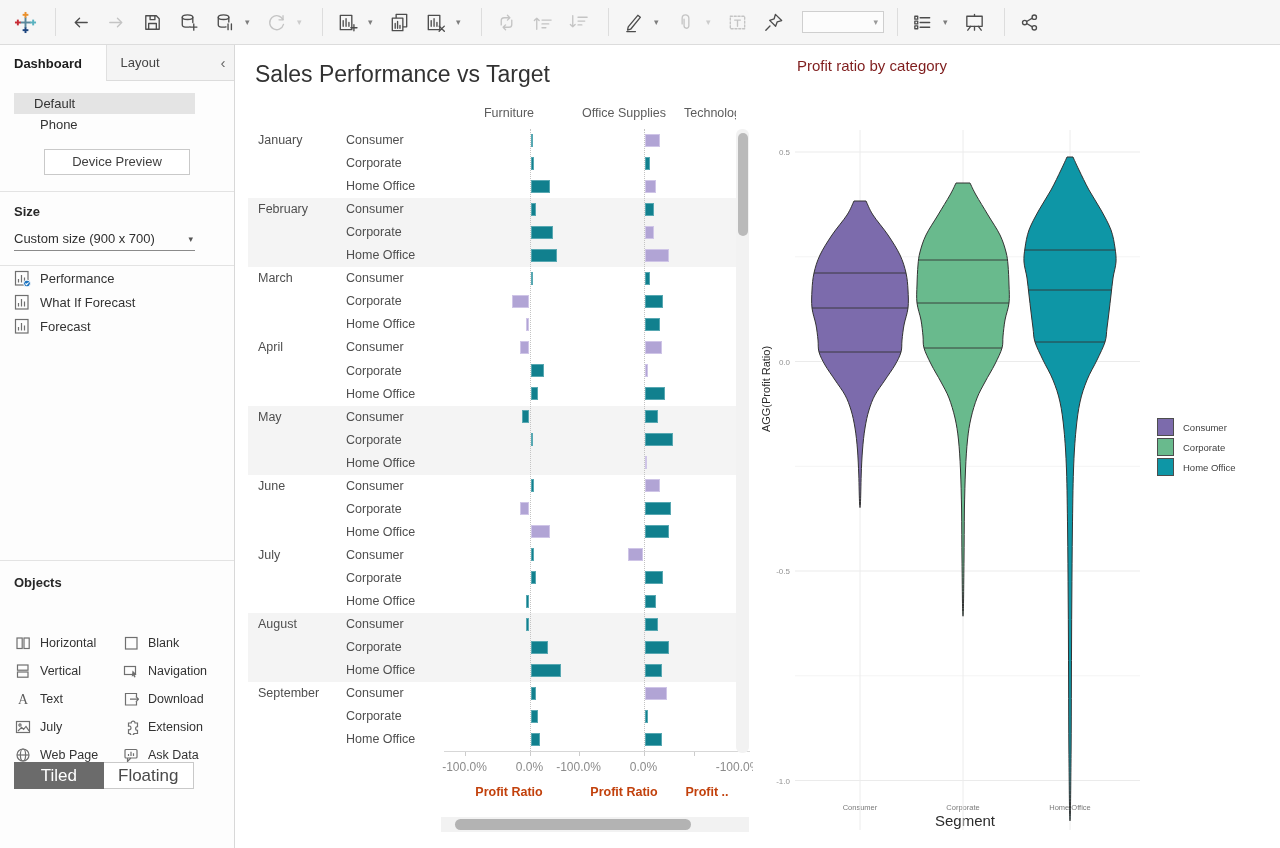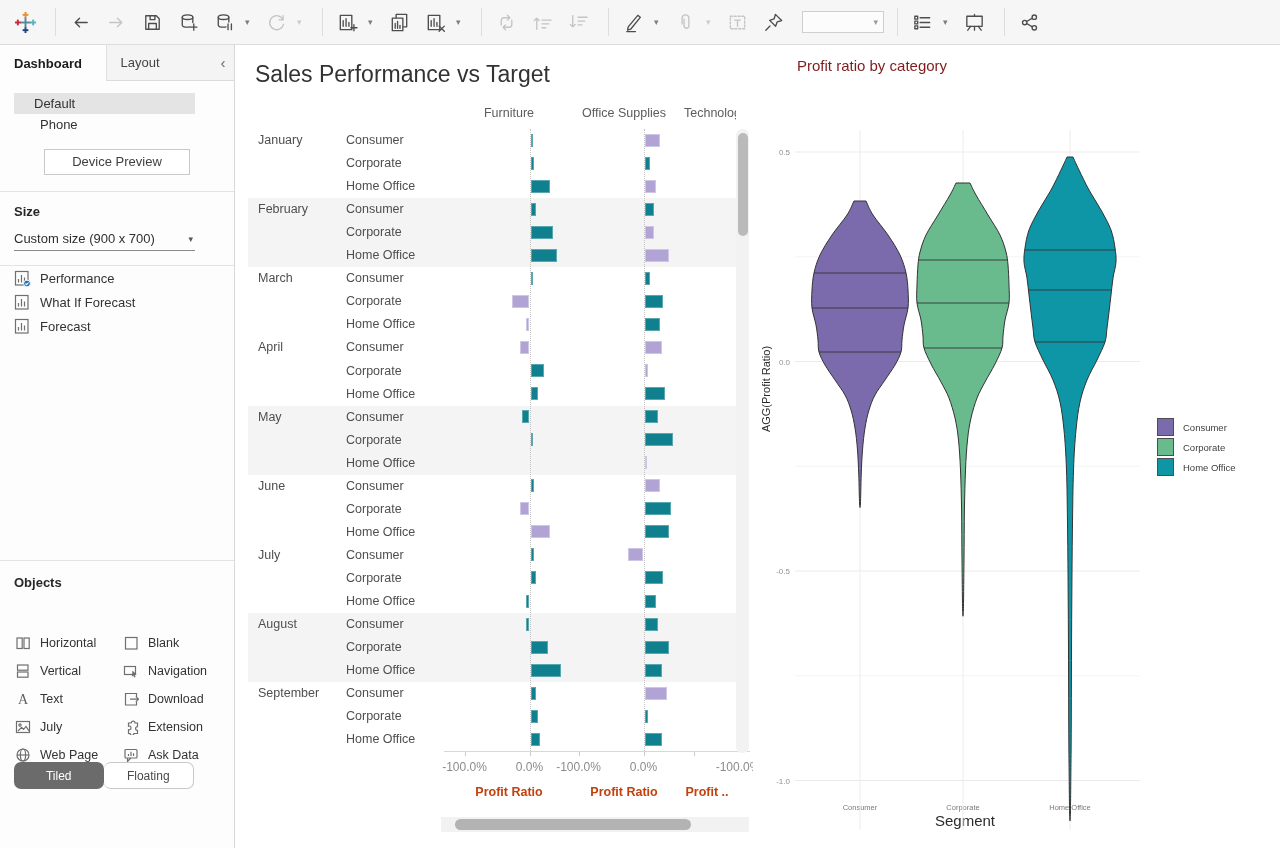--- a/index.html
+++ b/index.html
@@ -44,21 +44,21 @@
                  margin:2px 39px 14px 14px; border-bottom:1px solid #8a8a8a; padding:2px 2px 4px 0;
                  cursor:pointer; color:#2f2f2f; }
   .size-caret { font-size:9px; color:#555; }
   .sheet-row { display:flex; align-items:center; height:24px; padding-left:14px; cursor:pointer; }
   .sheet-row .si { position:relative; width:17px; height:17px; margin-right:9px; flex:none; }
   .obj-grid { display:grid; grid-template-columns:108px 108px; grid-auto-rows:28px; padding-left:14px; }
   .obj-item { display:flex; align-items:center; cursor:pointer; font-size:12.5px; color:#333; }
   .obj-item .oi { width:17px; height:17px; margin-right:9px; flex:none; }
   .oi svg * , .si svg * { stroke:#6f6f6f; fill:none; stroke-width:1.2; }
   .seg-wrap { position:absolute; left:14px; top:717px; display:flex; width:180px; height:27px; }
-  .seg-btn { flex:1; display:flex; align-items:center; justify-content:center; font-size:12px; cursor:pointer;border-radius:7px; }
+  .seg-btn { flex:1; display:flex; align-items:center; justify-content:center; font-size:17px; cursor:pointer; }
   .seg-btn.on { background:#6b6b6b; color:#fff; }
   .seg-btn.off { background:#fff; color:#4a4a4a; border:1px solid #c9c9c9; border-left:none; }
   .cb-row { position:absolute; left:14px; top:761px; display:flex; align-items:center; cursor:pointer;margin-top:48px; }
   .cb-box { width:15px; height:15px; border:1px solid #b3b3b3; background:#fff; margin-right:9px; }
 
   
   .bar-panel { position:absolute; left:236px; top:45px; width:517px; height:803px;
                overflow:hidden; background:#fff; }
   .bar-title { position:absolute; left:19px; top:16px; font-size:23px; color:#323232; font-weight:400; }
   .col-headers { position:absolute; left:0; top:61px; width:500px; height:20px; overflow:hidden; }

